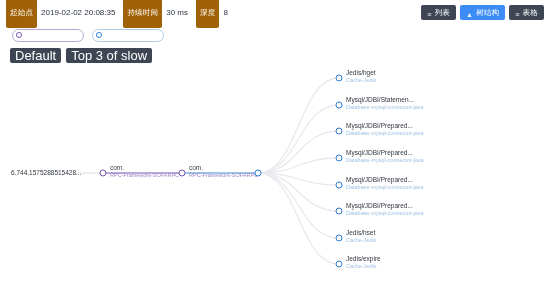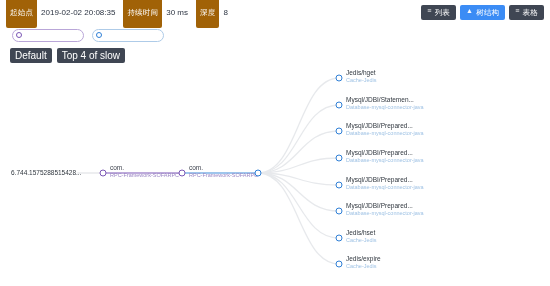--- a/index.html
+++ b/index.html
@@ -50,21 +50,21 @@
   }
   .spacer { flex: 1 1 auto; }
 
   .view-btns {
     display: flex;
     align-items: center;
     gap: 4px;
   }
   .vbtn {
     display: inline-flex;
-    align-items: flex-start;
+    align-items: flex-end;
     gap: 3px;
     background: #3f4653;
     color: #ffffff;
     font-size: 7.5px;
     line-height: 11px;
     padding: 2px 6px;
     border-radius: 2px;
     border: none;
     cursor: pointer;
     letter-spacing: 0.2px;
@@ -117,21 +117,21 @@
     width: 550px; height: 20px;
     display: flex;
     align-items: center;
     padding-left: 10px;
     box-sizing: border-box;
     gap: 5px;
   }
   .pbtn {
     background: #3f4653;
     color: #ffffff;
-    font-size: 10px;
+    font-size: 13px;
     line-height: 11px;
     padding: 2px 5px;
     border-radius: 2px;
     border: none;
     cursor: pointer;
     white-space: nowrap;
   }
 
   
   #graph {
@@ -233,21 +233,21 @@
   </div>
   <div class="chip blue">
     <span class="ring blue"></span>
     <span class="chip-label"></span>
     <span class="chip-tail"></span>
   </div>
 </div>
 
 <div id="presets">
   <button class="pbtn">Default</button>
-  <button class="pbtn">Top 4 of slow</button>
+  <button class="pbtn">Top 3 of slow</button>
 </div>
 
 <div id="graph">
   <svg id="edges" viewBox="0 0 550 224" preserveAspectRatio="none">
       <path d="M 78 111 C 90.5 111 90.5 111 103 111" fill="none" stroke="#e7e9ec" stroke-width="1.6" stroke-linecap="round"></path>
       <path d="M 103 111 C 142.5 111 142.5 111 182 111" fill="none" stroke="#a88fd0" stroke-width="1.6" stroke-linecap="round"></path>
       <path d="M 182 111 C 220 111 220 111 258 111" fill="none" stroke="#7fb2e6" stroke-width="1.6" stroke-linecap="round"></path>
       <path d="M 258 111 C 298.5 111 298.5 16 339 16" fill="none" stroke="#e7e9ec" stroke-width="1.3" stroke-linecap="round"></path>
       <path d="M 258 111 C 298.5 111 298.5 43 339 43" fill="none" stroke="#e7e9ec" stroke-width="1.3" stroke-linecap="round"></path>
       <path d="M 258 111 C 298.5 111 298.5 69 339 69" fill="none" stroke="#e7e9ec" stroke-width="1.3" stroke-linecap="round"></path>

